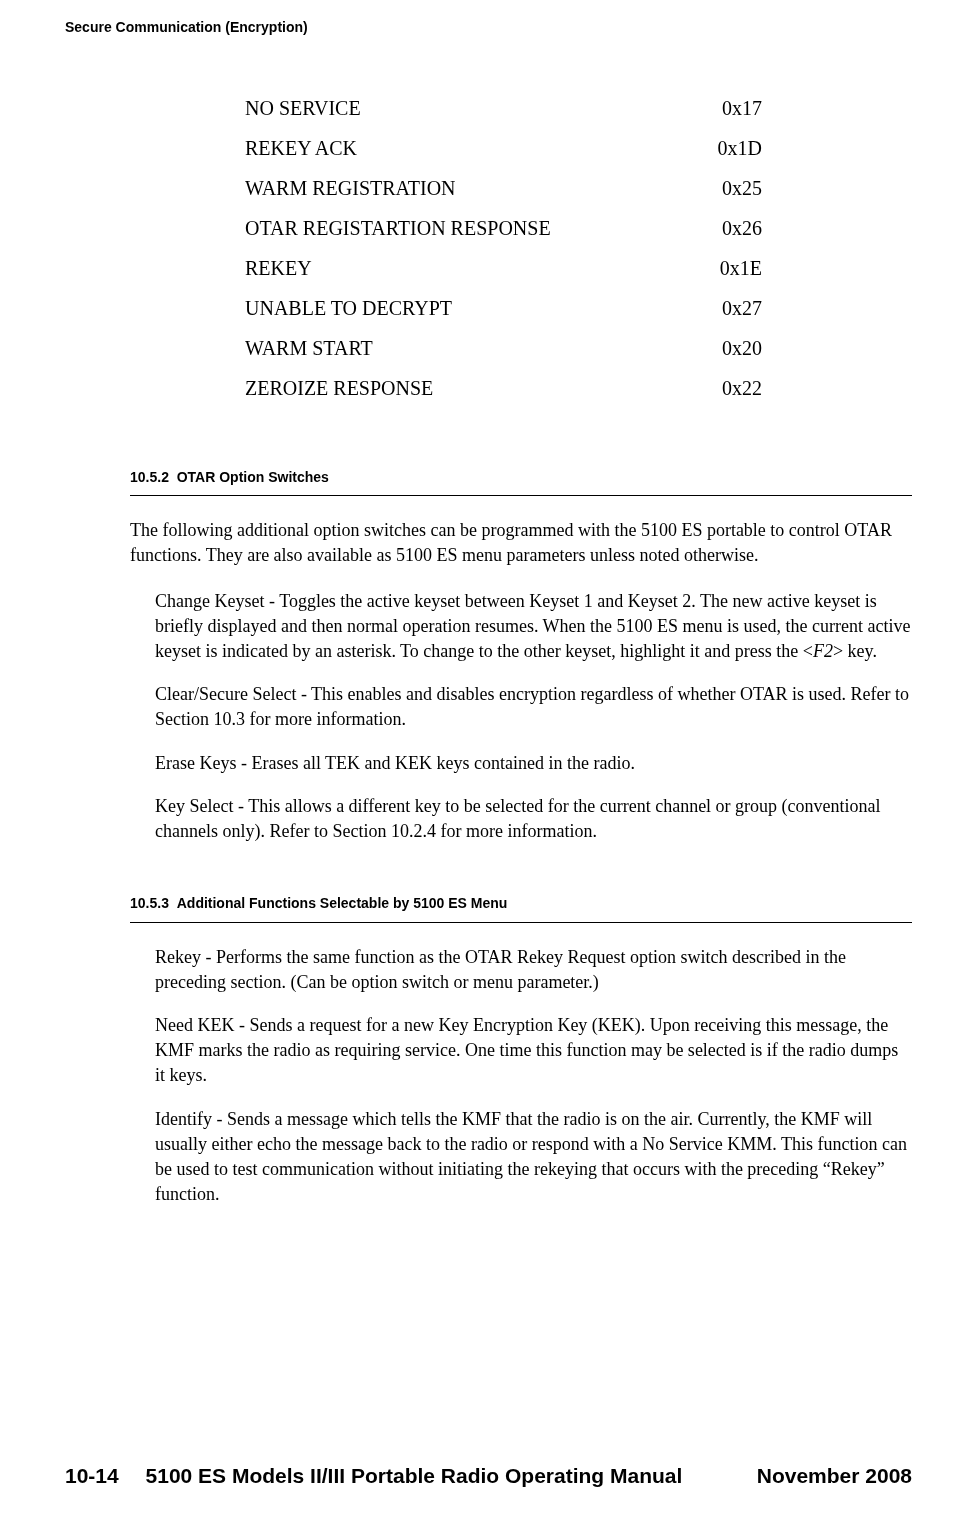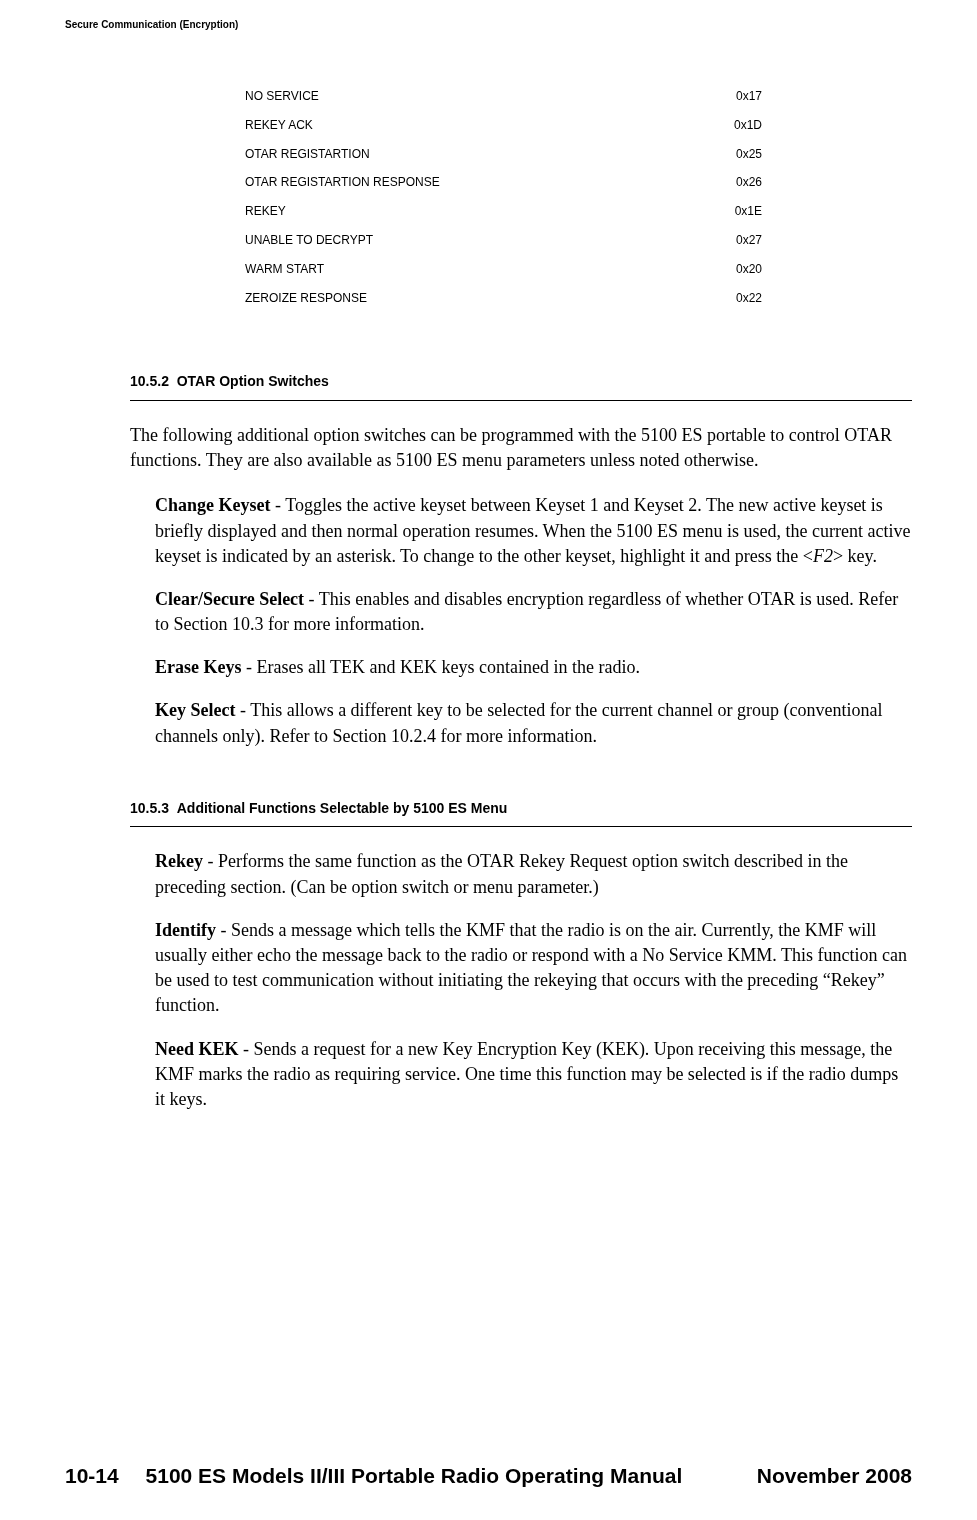--- a/index.html
+++ b/index.html
@@ -13,36 +13,36 @@
       line-height: 1.4;
       color: #000;
       background: #fff;
       width: 977px;
       height: 1520px;
       padding: 18px 65px 30px 65px;
       position: relative;
     }
     .header {
       font-family: Arial, Helvetica, sans-serif;
-      font-size: 10px;
+      font-size: 14px;
       font-weight: bold;
       margin-bottom: 50px;
     }
     .table-container {
       margin-left: 180px;
       margin-right: 100px;
       margin-bottom: 60px;
     }
     table {
       width: 100%;
       border-collapse: collapse;
     }
     td {
-      font-family: Liberation Sans, sans-serif;
-      font-size: 12px;
+      font-family: Liberation Serif, serif;
+      font-size: 20px;
       padding: 6px 0;
     }
     td.code {
       text-align: right;
       padding-right: 50px;
     }
     .section-heading {
       font-family: Arial, Helvetica, sans-serif;
       font-size: 14px;
       font-weight: bold;
@@ -58,21 +58,21 @@
     .body-text {
       margin-left: 65px;
       margin-bottom: 20px;
       text-align: left;
     }
     .item {
       margin-left: 90px;
       margin-bottom: 18px;
     }
     .bold {
-      font-weight: bold;
+      font-weight: normal;
     }
     .italic {
       font-style: italic;
       margin-top: 8px;
     }
     .footer {
       position: absolute;
       bottom: 30px;
       left: 65px;
       right: 65px;
@@ -98,21 +98,21 @@
     <tbody id="table-body">
         <tr>
           <td>NO SERVICE</td>
           <td class="code">0x17</td>
         </tr>
         <tr>
           <td>REKEY ACK</td>
           <td class="code">0x1D</td>
         </tr>
         <tr>
-          <td>OTAR REGISTARTION</td>
+          <td>WARM REGISTRATION</td>
           <td class="code">0x25</td>
         </tr>
         <tr>
           <td>OTAR REGISTARTION RESPONSE</td>
           <td class="code">0x26</td>
         </tr>
         <tr>
           <td>REKEY</td>
           <td class="code">0x1E</td>
         </tr>
@@ -160,24 +160,24 @@
   <div class="section-heading">
     <span>10.5.3</span>&nbsp;&nbsp;<span>Additional Functions Selectable by 5100 ES Menu</span>
   </div>
   <hr class="section-rule">
 
   <p class="item">
     <span class="bold">Rekey</span><span> - Performs the same function as the OTAR Rekey Request option switch described in the preceding section. (Can be option switch or menu parameter.)</span>
   </p>
 
   <p class="item">
-    <span class="bold">Identify</span><span> - Sends a message which tells the KMF that the radio is on the air. Currently, the KMF will usually either echo the message back to the radio or respond with a No Service KMM. This function can be used to test communication without initiating the rekeying that occurs with the preceding “Rekey” function.</span>
+    <span class="bold">Need KEK</span><span> - Sends a request for a new Key Encryption Key (KEK). Upon receiving this message, the KMF marks the radio as requiring service. One time this function may be selected is if the radio dumps it keys.</span>
   </p>
 
   <p class="item">
-    <span class="bold">Need KEK</span><span> - Sends a request for a new Key Encryption Key (KEK). Upon receiving this message, the KMF marks the radio as requiring service. One time this function may be selected is if the radio dumps it keys.</span>
+    <span class="bold">Identify</span><span> - Sends a message which tells the KMF that the radio is on the air. Currently, the KMF will usually either echo the message back to the radio or respond with a No Service KMM. This function can be used to test communication without initiating the rekeying that occurs with the preceding “Rekey” function.</span>
   </p>
 </div>
 
 <div class="footer">
   <span>10-14  5100 ES Models II/III Portable Radio Operating Manual</span>
   <span>November 2008</span>
 </div>
 
 </body></html>

